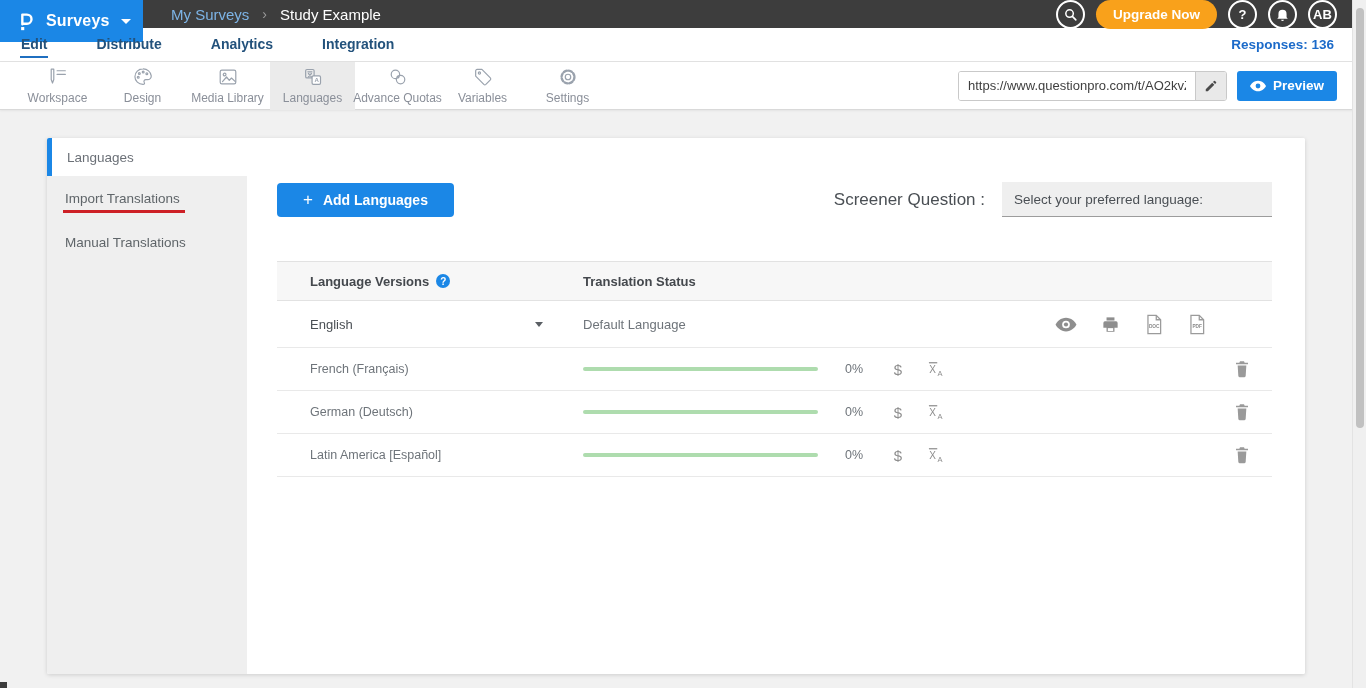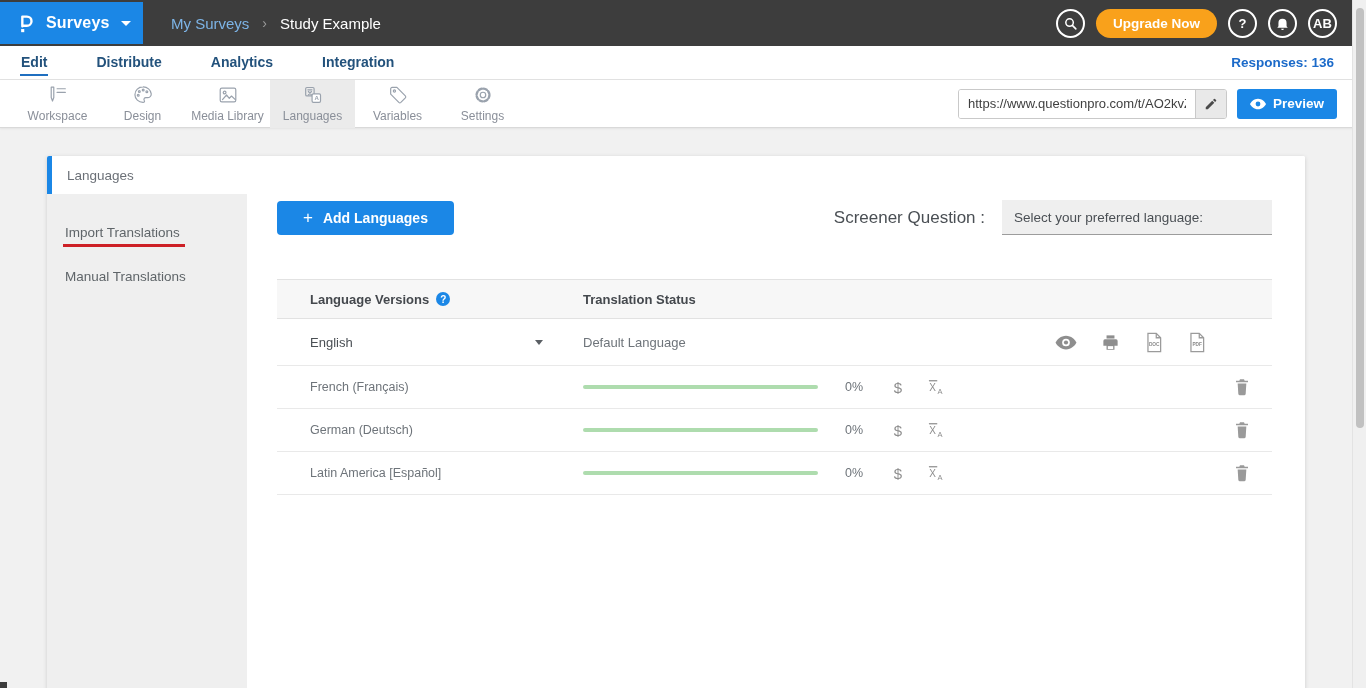--- a/index.html
+++ b/index.html
@@ -8,21 +8,21 @@
     font-family:"Liberation Sans","DejaVu Sans",sans-serif;
     background:#f1f1f1; position:relative; color:#4a4f54;
   }
   :root{
     --brand-blue:#1b87e6; --brand-orange:#f9a11b; --header-dark:#3d3d3d;
     --nav-navy:#23527c; --progress-green:#aedcae; --underline-red:#cd2026;
   }
   svg{display:block;}
 
   
-  .topbar{ height:46px; background:var(--header-dark); display:flex; align-items:center; }
+  .topbar{ height:28px; background:var(--header-dark); display:flex; }
   .logo-block{ width:143px; height:42px; background:var(--brand-blue); display:flex; align-items:center; padding-left:15px; gap:9px; cursor:pointer; }
   .logo-product{ color:#fff; font-size:16px; font-weight:600; letter-spacing:.2px; }
   .logo-caret{ width:0;height:0;border-left:5px solid transparent;border-right:5px solid transparent;border-top:5px solid #fff; margin-left:2px; }
   .breadcrumb{ display:flex; align-items:center; margin-left:28px; font-size:15px; }
   .bc-parent{ color:#7db4e6; cursor:pointer; }
   .bc-sep{ color:#9a9a9a; margin:0 13px; font-size:14px; }
   .bc-current{ color:#fff; }
   .topbar-right{ margin-left:auto; display:flex; align-items:center; gap:11px; padding-right:29px; }
   .circle-btn{ width:29px;height:29px;border:2px solid #fff;border-radius:50%; display:flex;align-items:center;justify-content:center; color:#fff; cursor:pointer; background:transparent; font-weight:700; font-size:13px; }
   .upgrade-btn{ height:29px; background:var(--brand-orange); color:#fff; border:none; border-radius:15px; padding:0 17px; font-size:13.5px; font-weight:700; cursor:pointer; font-family:inherit; }
@@ -43,21 +43,21 @@
   .url-group{ display:flex; height:30px; border:1px solid #c9c9c9; border-radius:3px; overflow:hidden; }
   .url-input{ width:236px; border:none; outline:none; padding:0 9px; font-size:13px; color:#3f3f3f; font-family:inherit; background:#fff; }
   .url-edit{ width:31px; background:#e9e9e9; border:none; border-left:1px solid #c9c9c9; display:flex; align-items:center; justify-content:center; cursor:pointer; }
   .preview-btn{ height:30px; background:var(--brand-blue); color:#fff; border:none; border-radius:3px; padding:0 13px; font-size:13.5px; font-weight:600; display:flex; align-items:center; gap:7px; cursor:pointer; font-family:inherit; }
 
   
   .content{ height:564px; padding:28px 0 0 47px; }
   .card{ width:1258px; height:536px; background:#fff; border-radius:2px; box-shadow:0 1px 4px rgba(0,0,0,.15); display:flex; overflow:hidden; }
   .side{ width:200px; display:flex; flex-direction:column; flex-shrink:0; }
   .side-head{ height:38px; background:#fff; border-left:5px solid var(--brand-blue); display:flex; align-items:center; padding-left:15px; font-size:13.5px; color:#6b7077; cursor:pointer; }
-  .side-rest{ flex:1; background:#efefef; padding-top:22px; }
+  .side-rest{ flex:1; background:#efefef; padding-top:6px; }
   .side-item{ height:40px; display:flex; align-items:center; padding-left:18px; font-size:13.5px; color:#5f6569; cursor:pointer; }
   .side-item .u-red{ border-bottom:3px solid var(--underline-red); padding:0 5px 4px 2px; margin-left:-2px; }
 
   .main{ flex:1; background:#fff; }
   .main-top{ height:123px; display:flex; align-items:center; padding:0 33px 0 30px; }
   .add-btn{ height:34px; background:var(--brand-blue); color:#fff; border:none; border-radius:4px; padding:0 26px; font-size:14px; font-weight:600; display:flex; align-items:center; gap:10px; cursor:pointer; font-family:inherit; }
   .add-plus{ font-size:17px; font-weight:400; }
   .screener{ margin-left:auto; display:flex; align-items:center; }
   .screener-label{ font-size:17px; color:#4a4f54; margin-right:17px; }
   .screener-select{ width:270px; height:35px; background:#efefef; border-bottom:1px solid #9c9c9c; display:flex; align-items:center; padding:0 12px; font-size:13.5px; color:#4a4f54; cursor:pointer; }
@@ -179,20 +179,30 @@
           <path d="M7 8.2l3.3 3.6M10.3 8.2 7 11.8"></path>
           <rect x="11" y="10.8" width="9.2" height="9.2" rx="1.4" fill="#fff"></rect>
           <text x="13.6" y="17.9" font-size="6.6" fill="#9aa2ad" stroke="none" font-family="Liberation Sans,sans-serif" font-weight="bold">A</text>
         </svg>
     </span>
     <span class="tb-label">Languages</span>
   </div>
   <div class="tb-item">
     <span class="tb-icon">
       <svg width="22" height="22" viewBox="0 0 24 24">
+          <circle cx="9.2" cy="9.2" r="4.6"></circle>
+          <circle cx="14.8" cy="14.8" r="4.6"></circle>
+          <path d="M11.5 11.5l1 1" stroke-width="2"></path>
+        </svg>
+    </span>
+    <span class="tb-label">Advance Quotas</span>
+  </div>
+  <div class="tb-item">
+    <span class="tb-icon">
+      <svg width="22" height="22" viewBox="0 0 24 24">
           <path d="M4 5.3A1.6 1.6 0 0 1 5.6 3.7h5.2L20 12.9a1.6 1.6 0 0 1 0 2.2l-4.9 4.9a1.6 1.6 0 0 1-2.2 0L4 11z"></path>
           <circle cx="8.1" cy="7.6" r="1.2"></circle>
         </svg>
     </span>
     <span class="tb-label">Variables</span>
   </div>
   <div class="tb-item">
     <span class="tb-icon">
       <svg width="22" height="22" viewBox="0 0 24 24">
           <circle cx="12" cy="12" r="7" stroke-width="2.6" stroke-dasharray="3.4 2.1"></circle>

